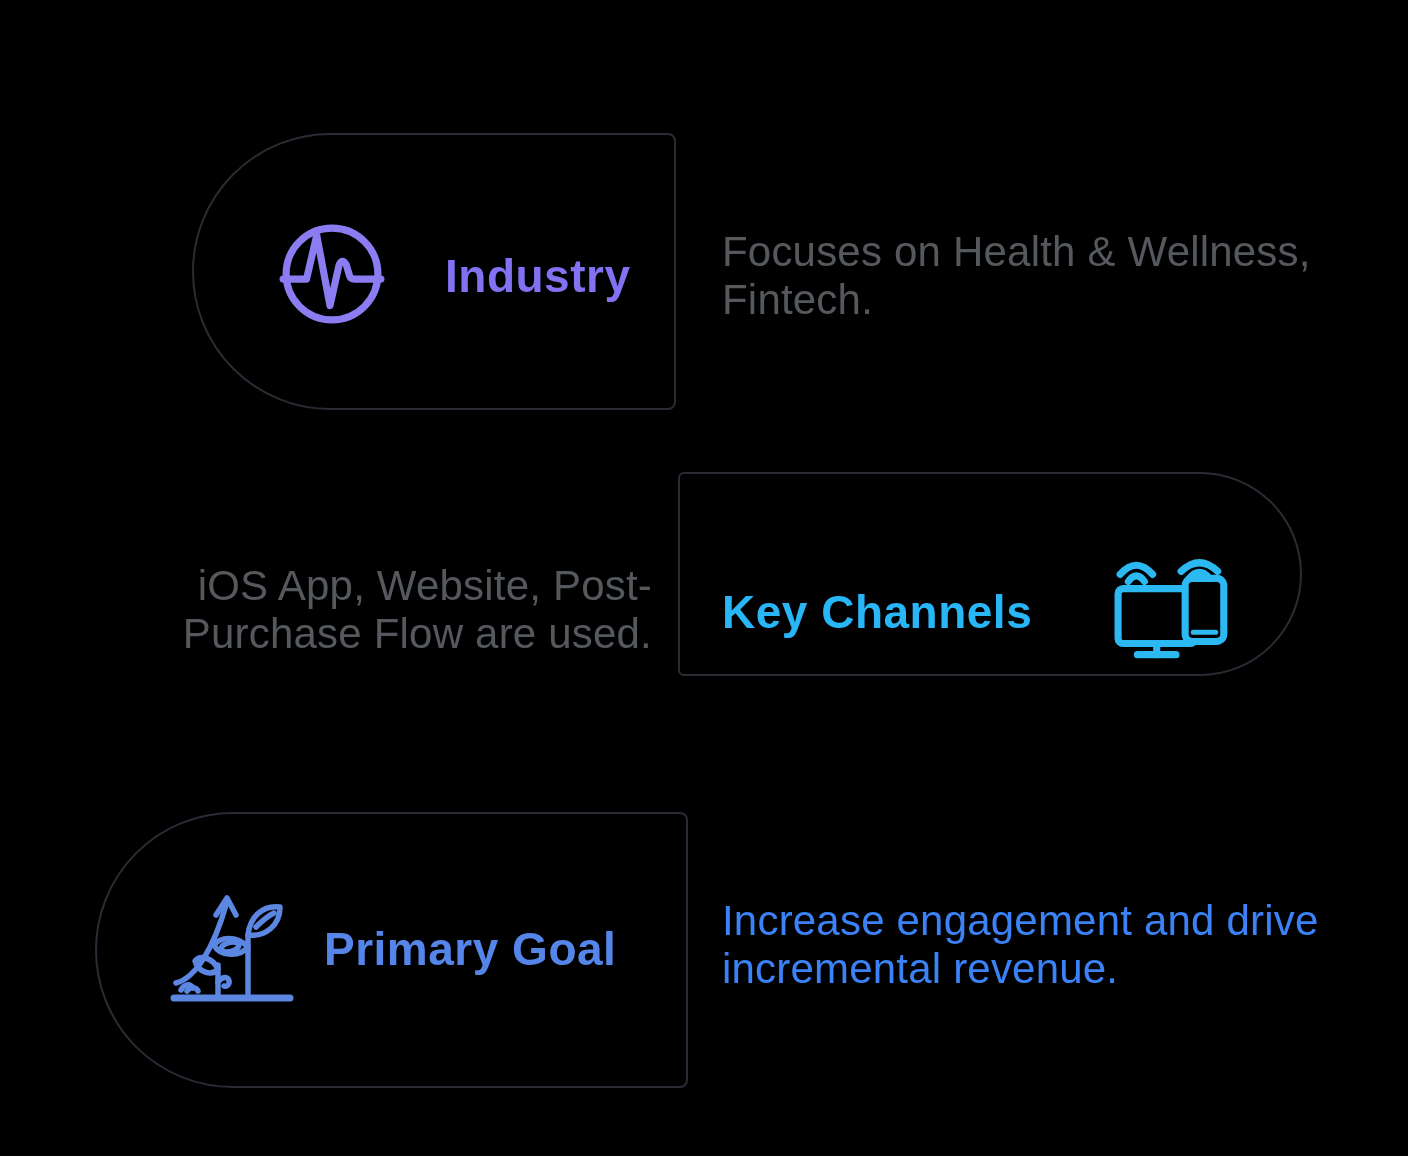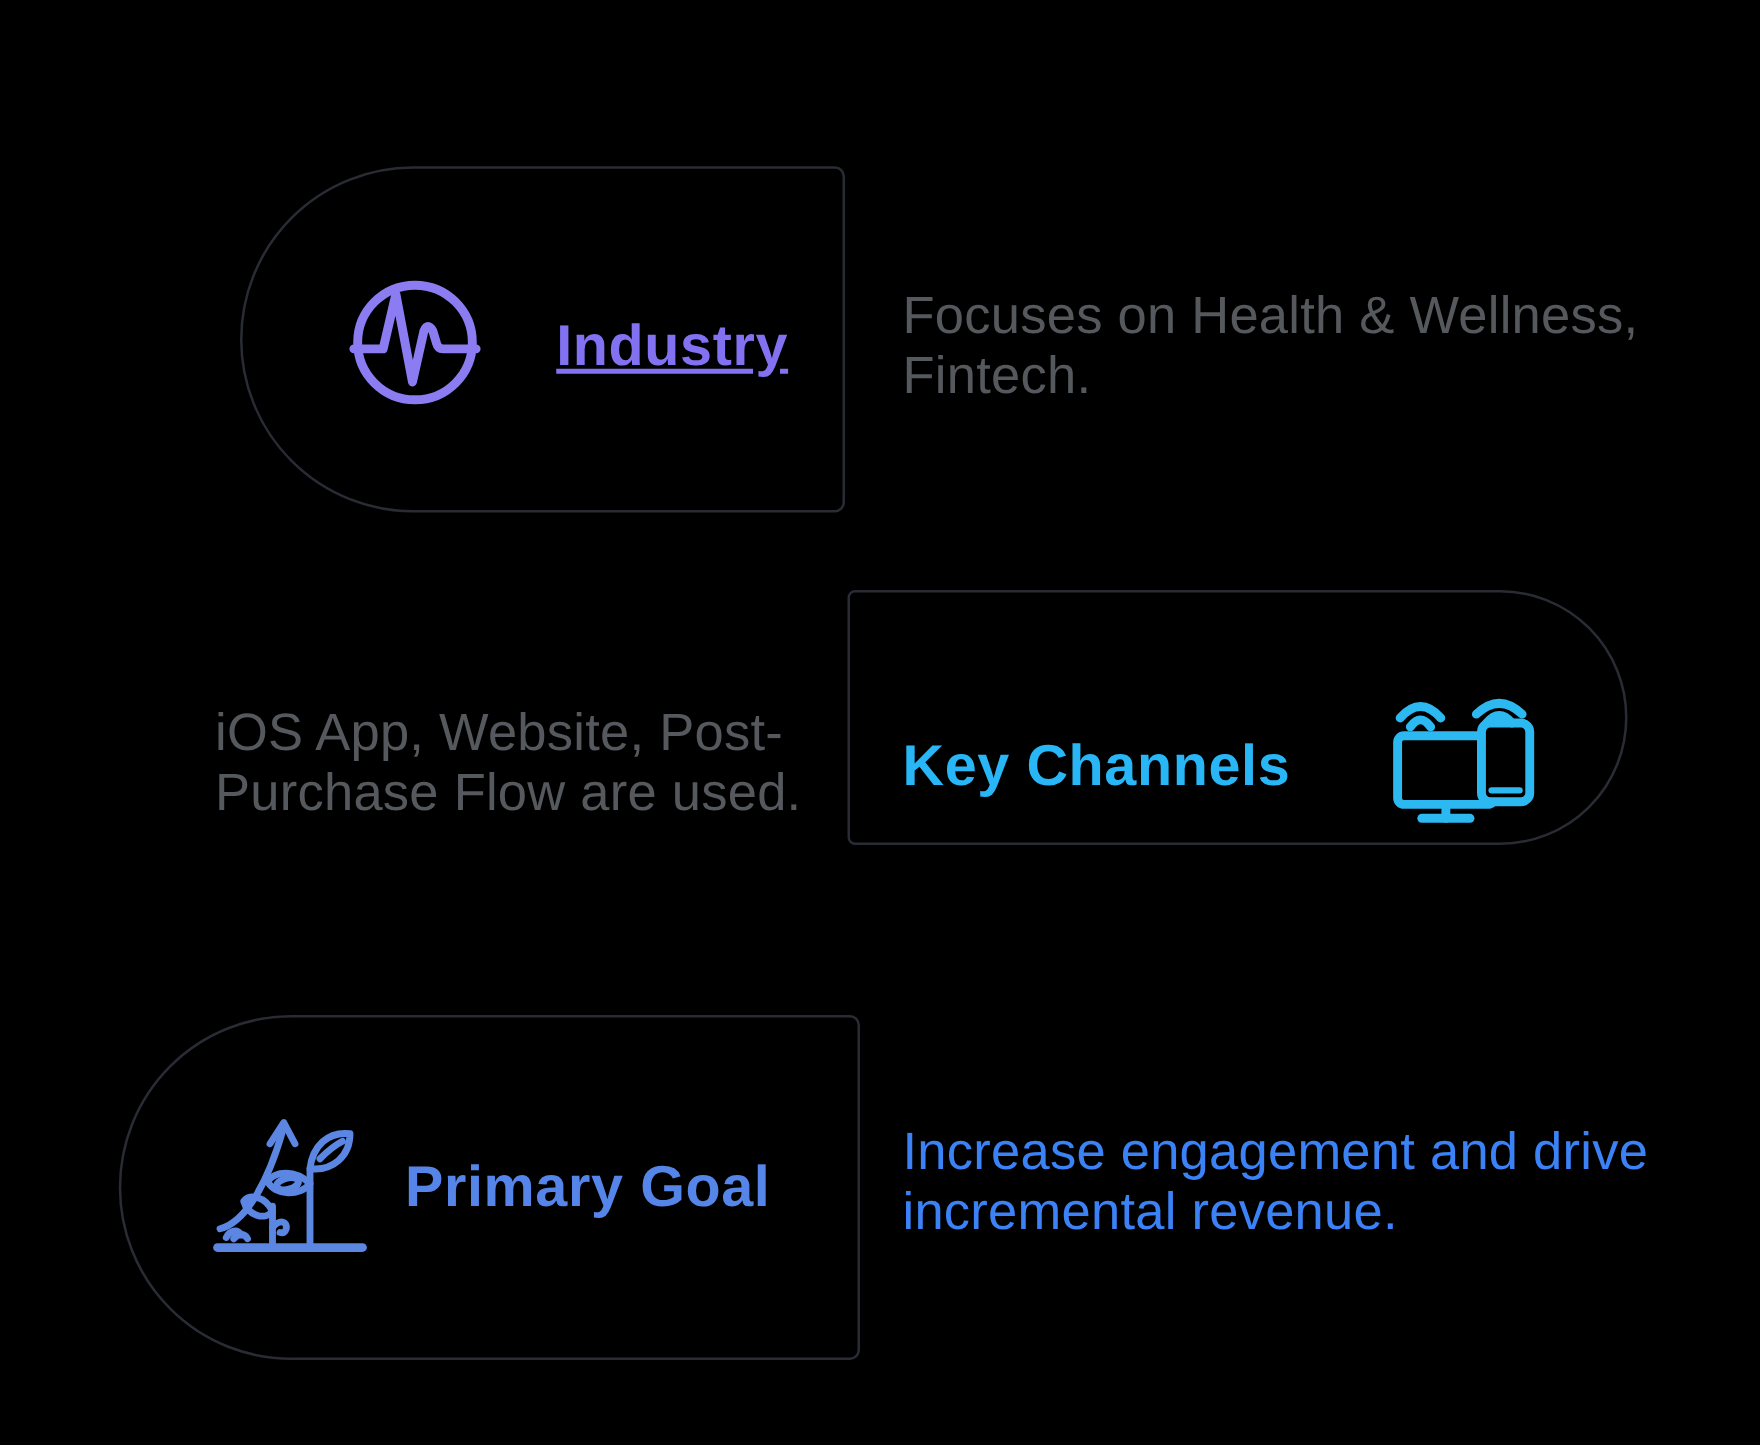--- a/index.html
+++ b/index.html
@@ -14,35 +14,35 @@
   .card.round-right{border-radius:8px 137px 137px 8px;}
   .card-title{
     position:absolute;font-weight:bold;font-size:46px;line-height:54px;white-space:nowrap;
     letter-spacing:0.5px;
   }
   .card-icon{position:absolute;}
   .card-icon svg{display:block;}
   .desc{
     position:absolute;font-size:42px;line-height:48px;letter-spacing:0.2px;
   }
-  .desc.align-right{}
+  .desc.align-right{text-align:right;}
 </style>
 </head>
 <body>
 
 <div id="canvas">
 
   <div class="card round-left" style="left: 192px; top: 133px; width: 484px; height: 277px; color: rgb(42, 44, 53);">
     <span class="card-icon" style="left: 85px; top: 86px; width: 106px; height: 106px; color: rgb(139, 124, 242);">
       <svg width="106" height="106" viewBox="0 0 104 104" fill="none" stroke="currentColor" stroke-width="7" stroke-linecap="round" stroke-linejoin="round">
         <circle cx="52" cy="52" r="45"></circle>
         <path d="M4,57 H27 L37,14 L50,83 L59,43 Q62,36 66,43 L69,53 Q70,57 74,57 H100"></path>
       </svg>
     </span>
-    <span class="card-title" style="left: 251px; top: 114px; color: rgb(130, 114, 242); text-decoration: underline;">Industry</span>
+    <span class="card-title" style="left: 251px; top: 114px; color: rgb(130, 114, 242);">Industry</span>
   </div>
 
   <div class="desc" style="left: 722px; top: 228px; width: 600px; color: rgb(85, 88, 92);">Focuses on Health &amp; Wellness, Fintech.</div>
 
   <div class="card round-right" style="left: 678px; top: 472px; width: 624px; height: 204px; color: rgb(42, 44, 53);">
     <span class="card-title" style="left: 42px; top: 111px; color: rgb(41, 182, 246);">Key Channels</span>
     <span class="card-icon" style="left: 434px; top: 78px; width: 122px; height: 124px; color: rgb(44, 185, 242);">
       <svg width="122" height="124" viewBox="0 0 120 122" fill="none" stroke="currentColor" stroke-width="7" stroke-linecap="round" stroke-linejoin="round">
         <rect x="4" y="36" width="76" height="54" rx="5"></rect>
         <path d="M42,90 V101"></path>

